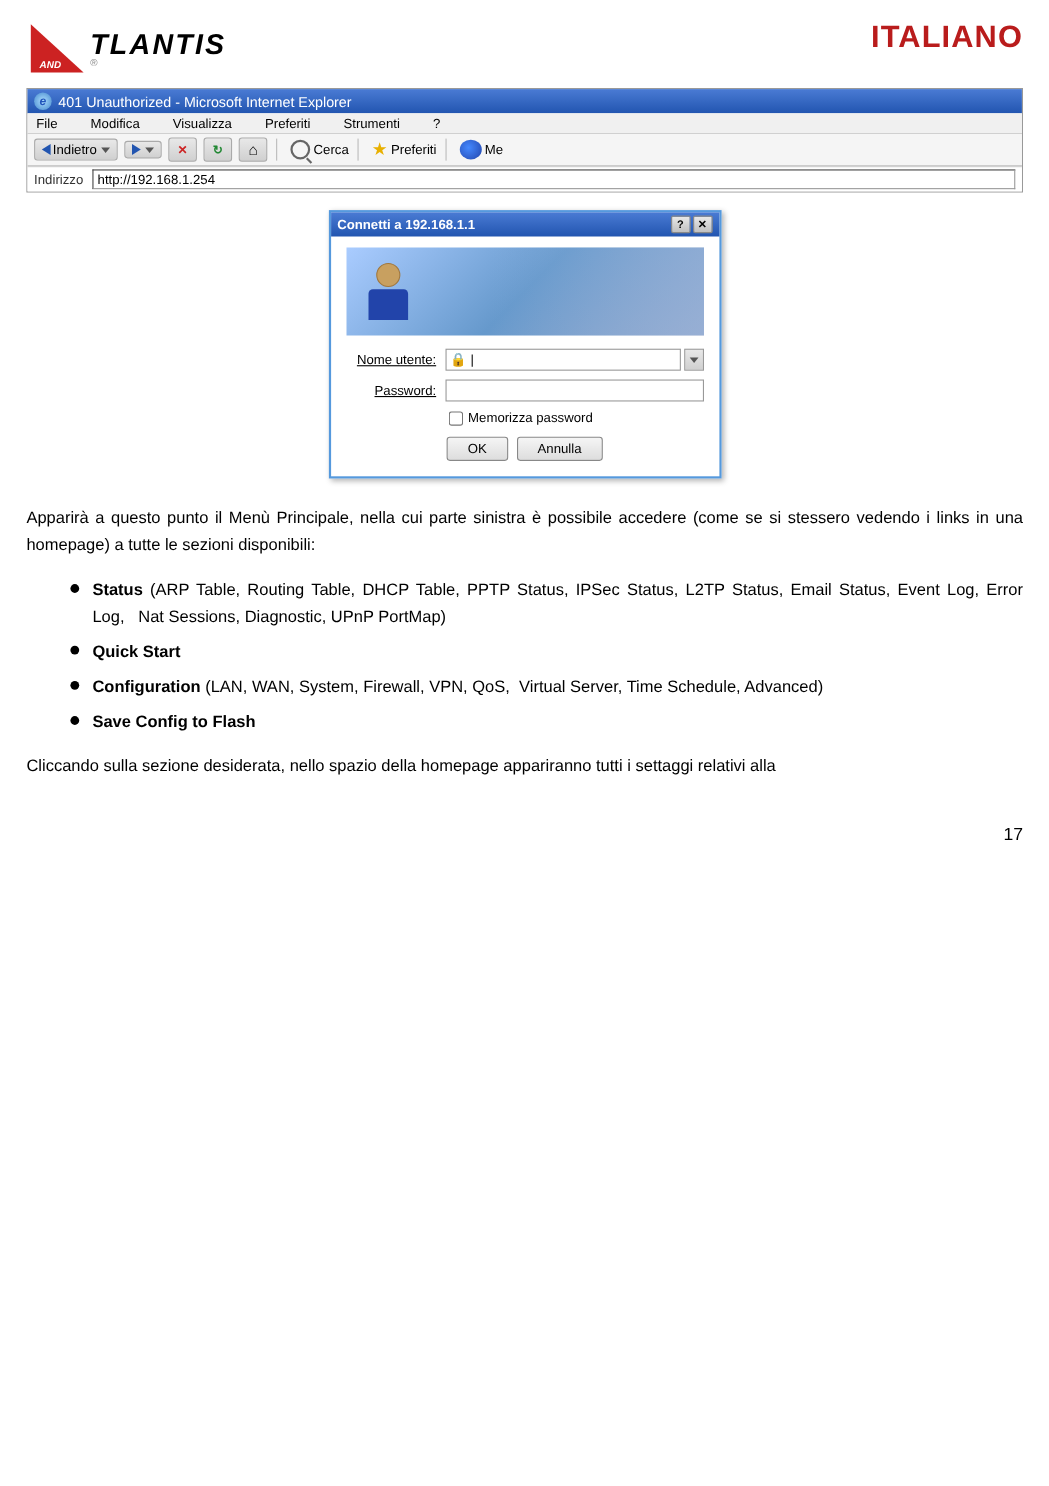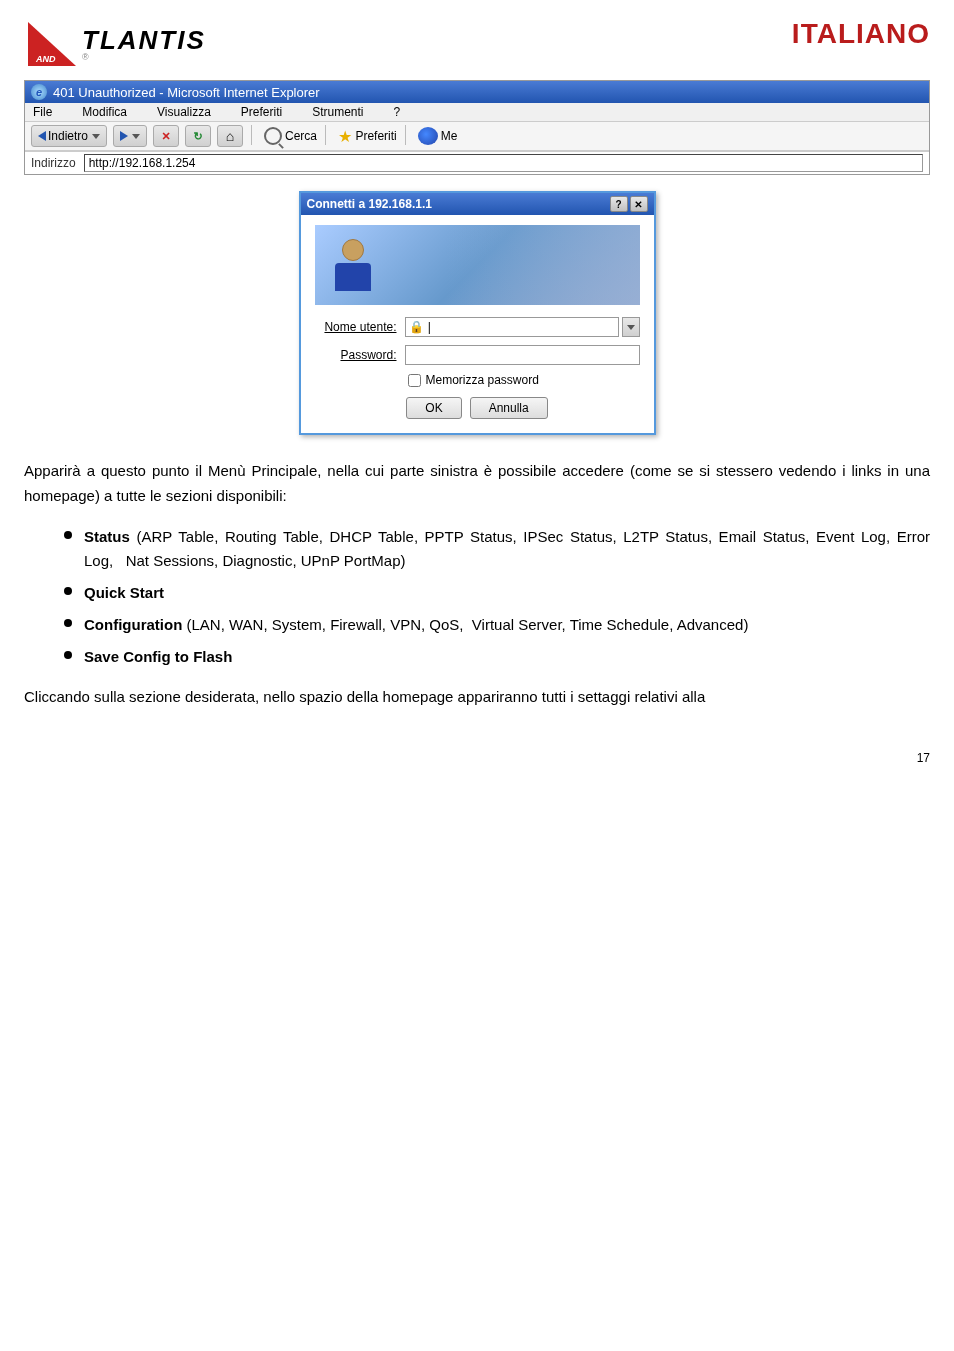--- a/index.html
+++ b/index.html
@@ -67,20 +67,21 @@
 
     .browser-menubar span {
       cursor: pointer;
     }
 
     .browser-toolbar {
       background: #f5f5f5;
       border-bottom: 1px solid #ccc;
       padding: 3px 6px;
       display: flex;
+      align-items: center;
       gap: 6px;
       font-size: 12px;
     }
 
     .nav-btn {
       display: inline-flex;
       align-items: center;
       gap: 2px;
       background: linear-gradient(to bottom, #e8e8e8, #d0d0d0);
       border: 1px solid #aaa;
@@ -433,21 +434,21 @@
     }
 
     .bullet-list li .item-text {
       flex: 1;
     }
 
     
     .page-number {
       text-align: right;
       padding: 10px 24px;
-      font-size: 12px;
+      font-size: 16px;
     }
 
     
     .underline-label {
       text-decoration: underline;
     }
 
     
     .ie-icon {
       width: 16px;

